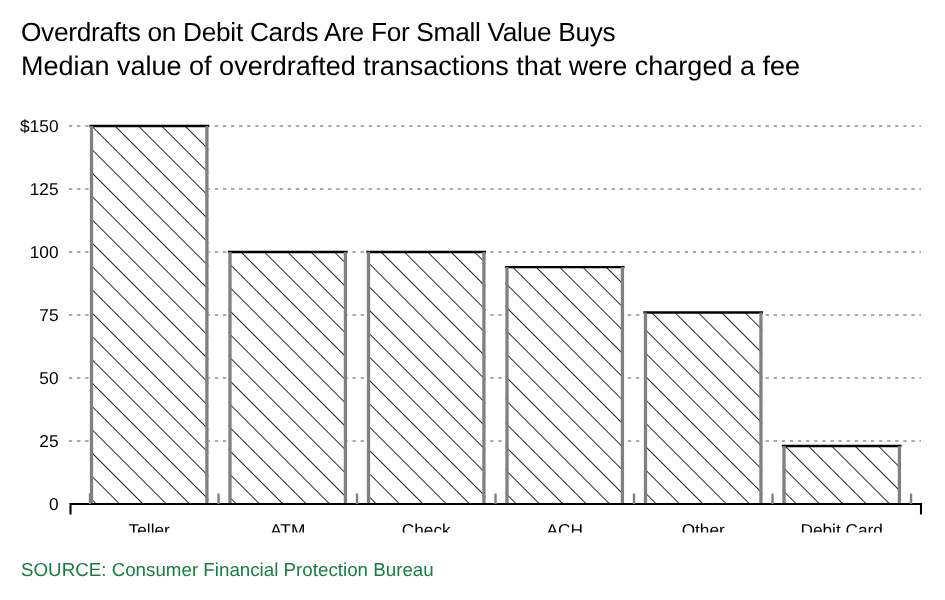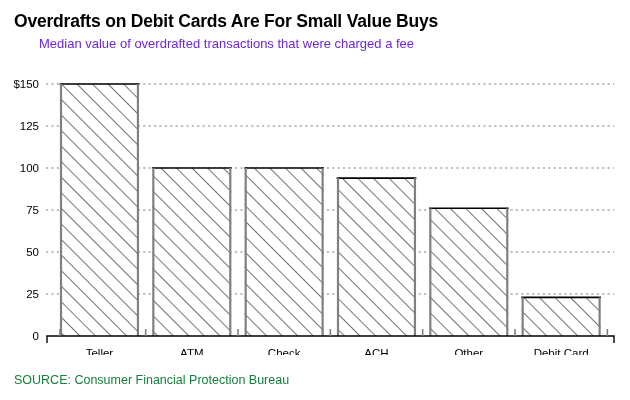--- a/index.html
+++ b/index.html
@@ -26,34 +26,33 @@
 
   
   #header {
     position: absolute;
     left: 14px;
     top: 10px;
     width: 606px;
   }
   #chart-title {
     font-size: 17.5px;
-    font-weight: bold;
+    font-weight: normal;
     letter-spacing: -0.2px;
     line-height: 22px;
     color: #000;
     white-space: nowrap;
   }
   #chart-subtitle {
-    font-size: 13px;
+    font-size: 18px;
     font-weight: normal;
     line-height: 18px;
     margin-top: 3px;
-    color: #6d28d9;
+    color: #000000;
     white-space: nowrap;
-    margin-left: 25px;
   }
 
   
   #plot-wrap {
     position: absolute;
     left: 0;
     top: 70px;
     width: 630px;
     height: 285px;
   }

